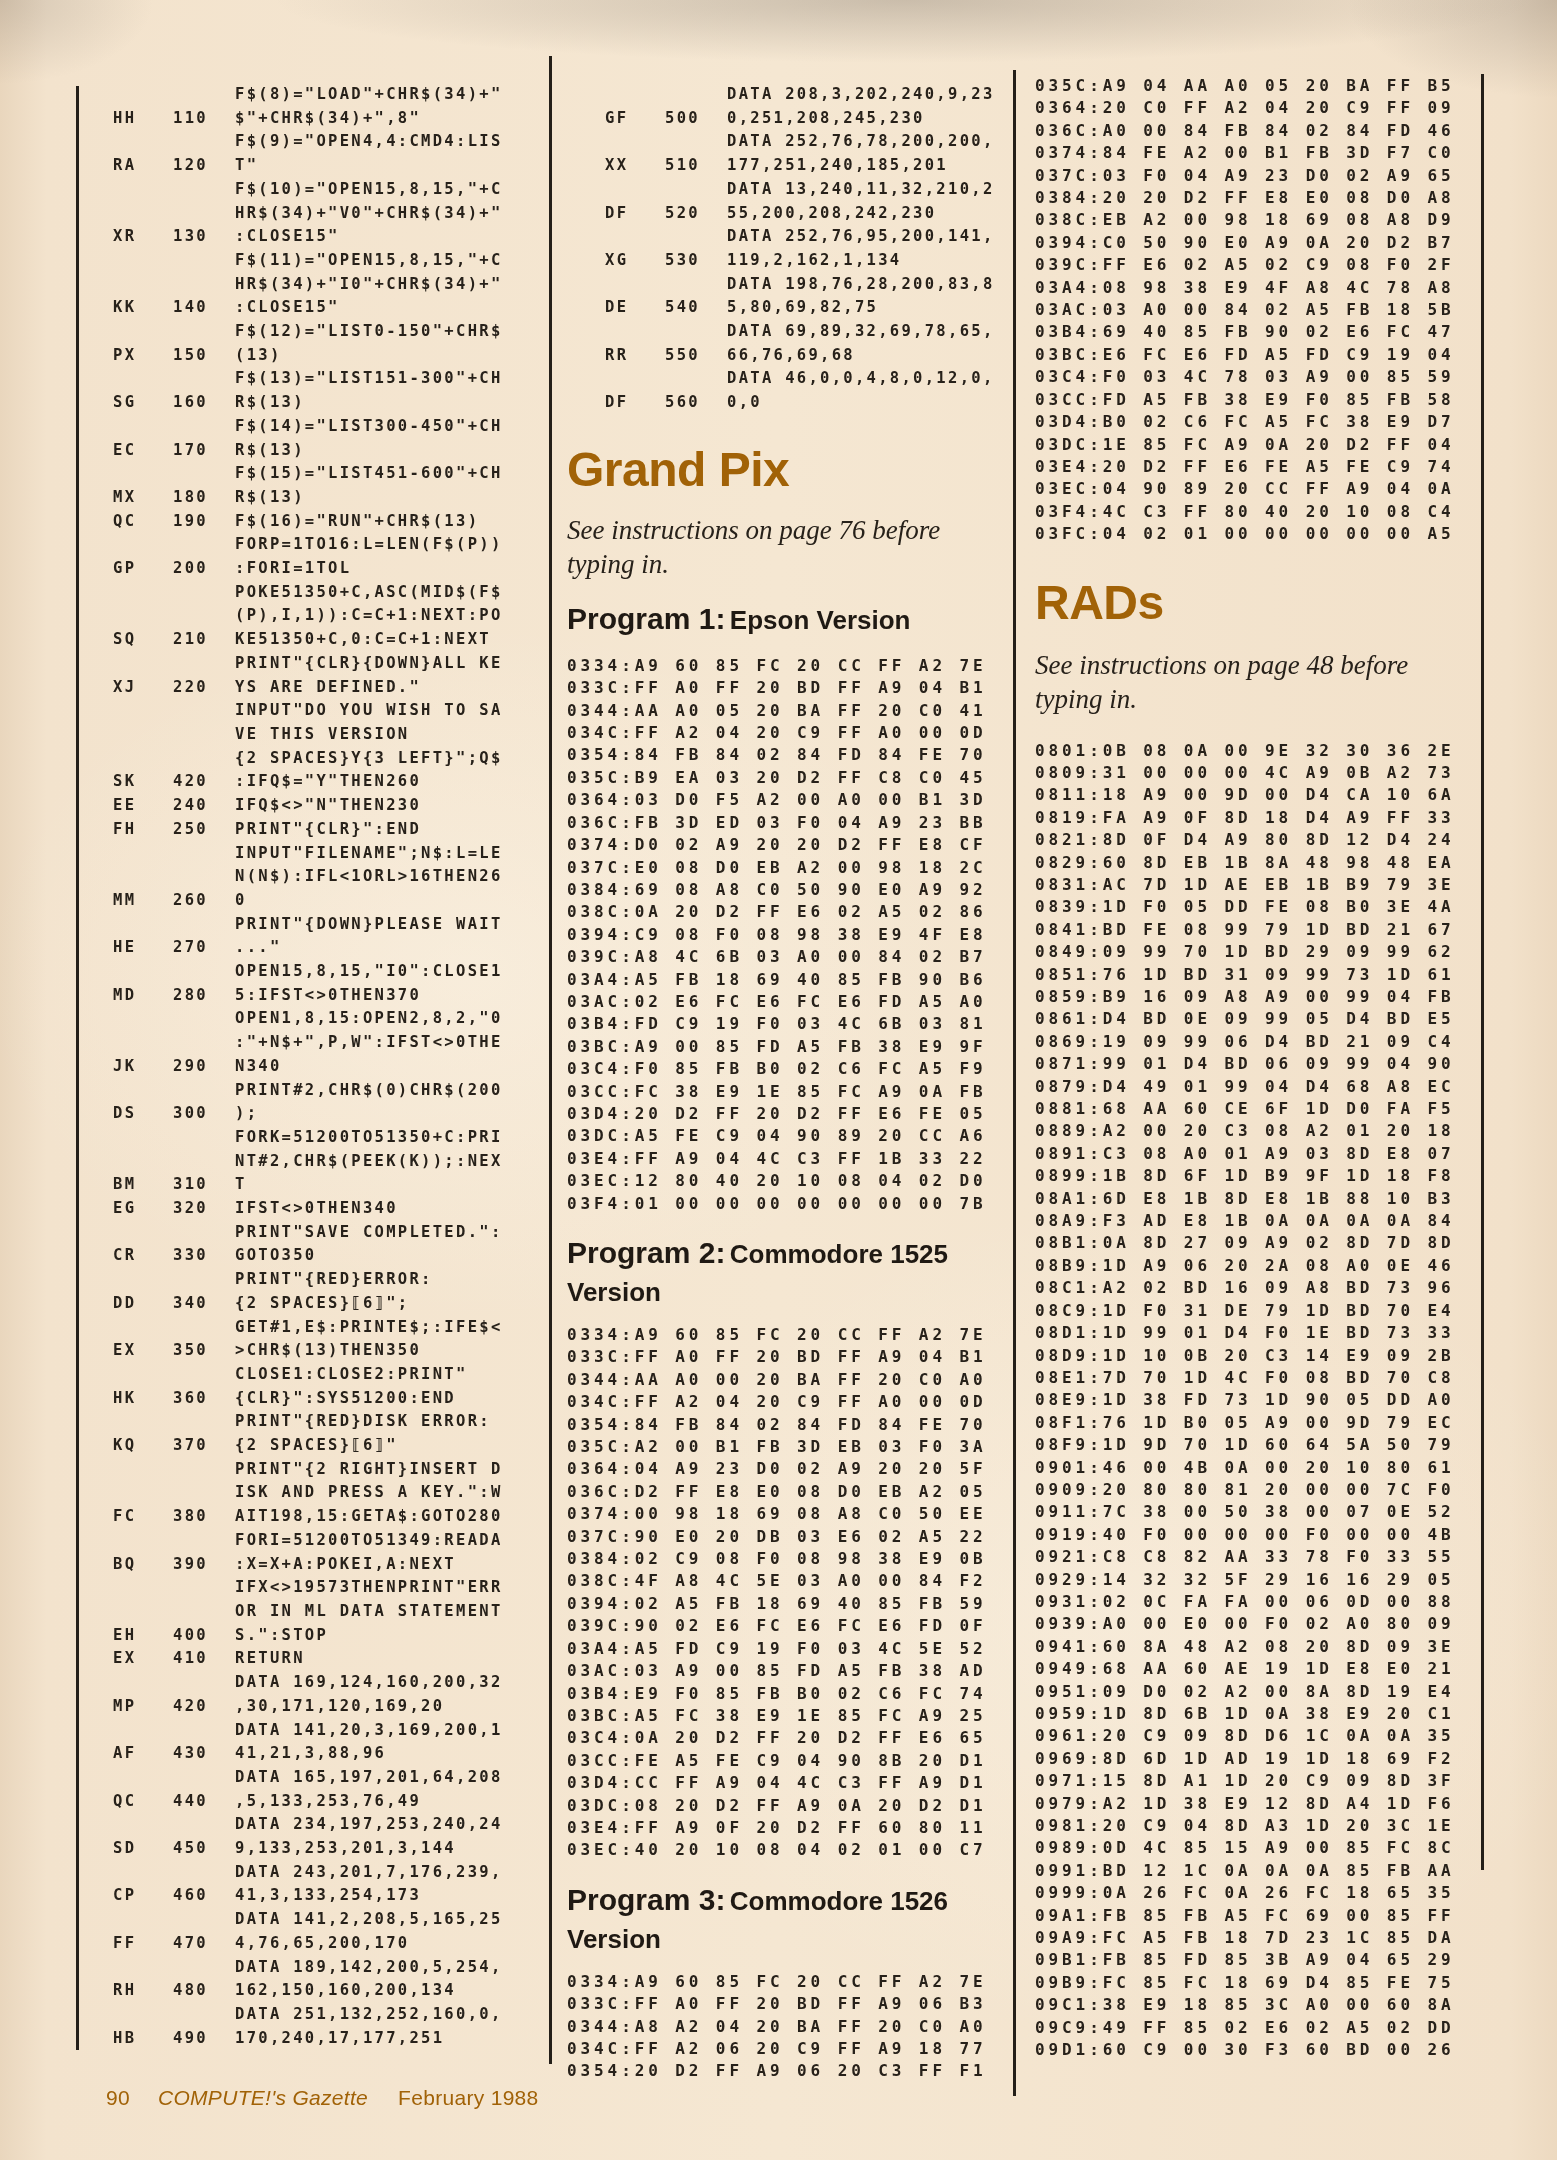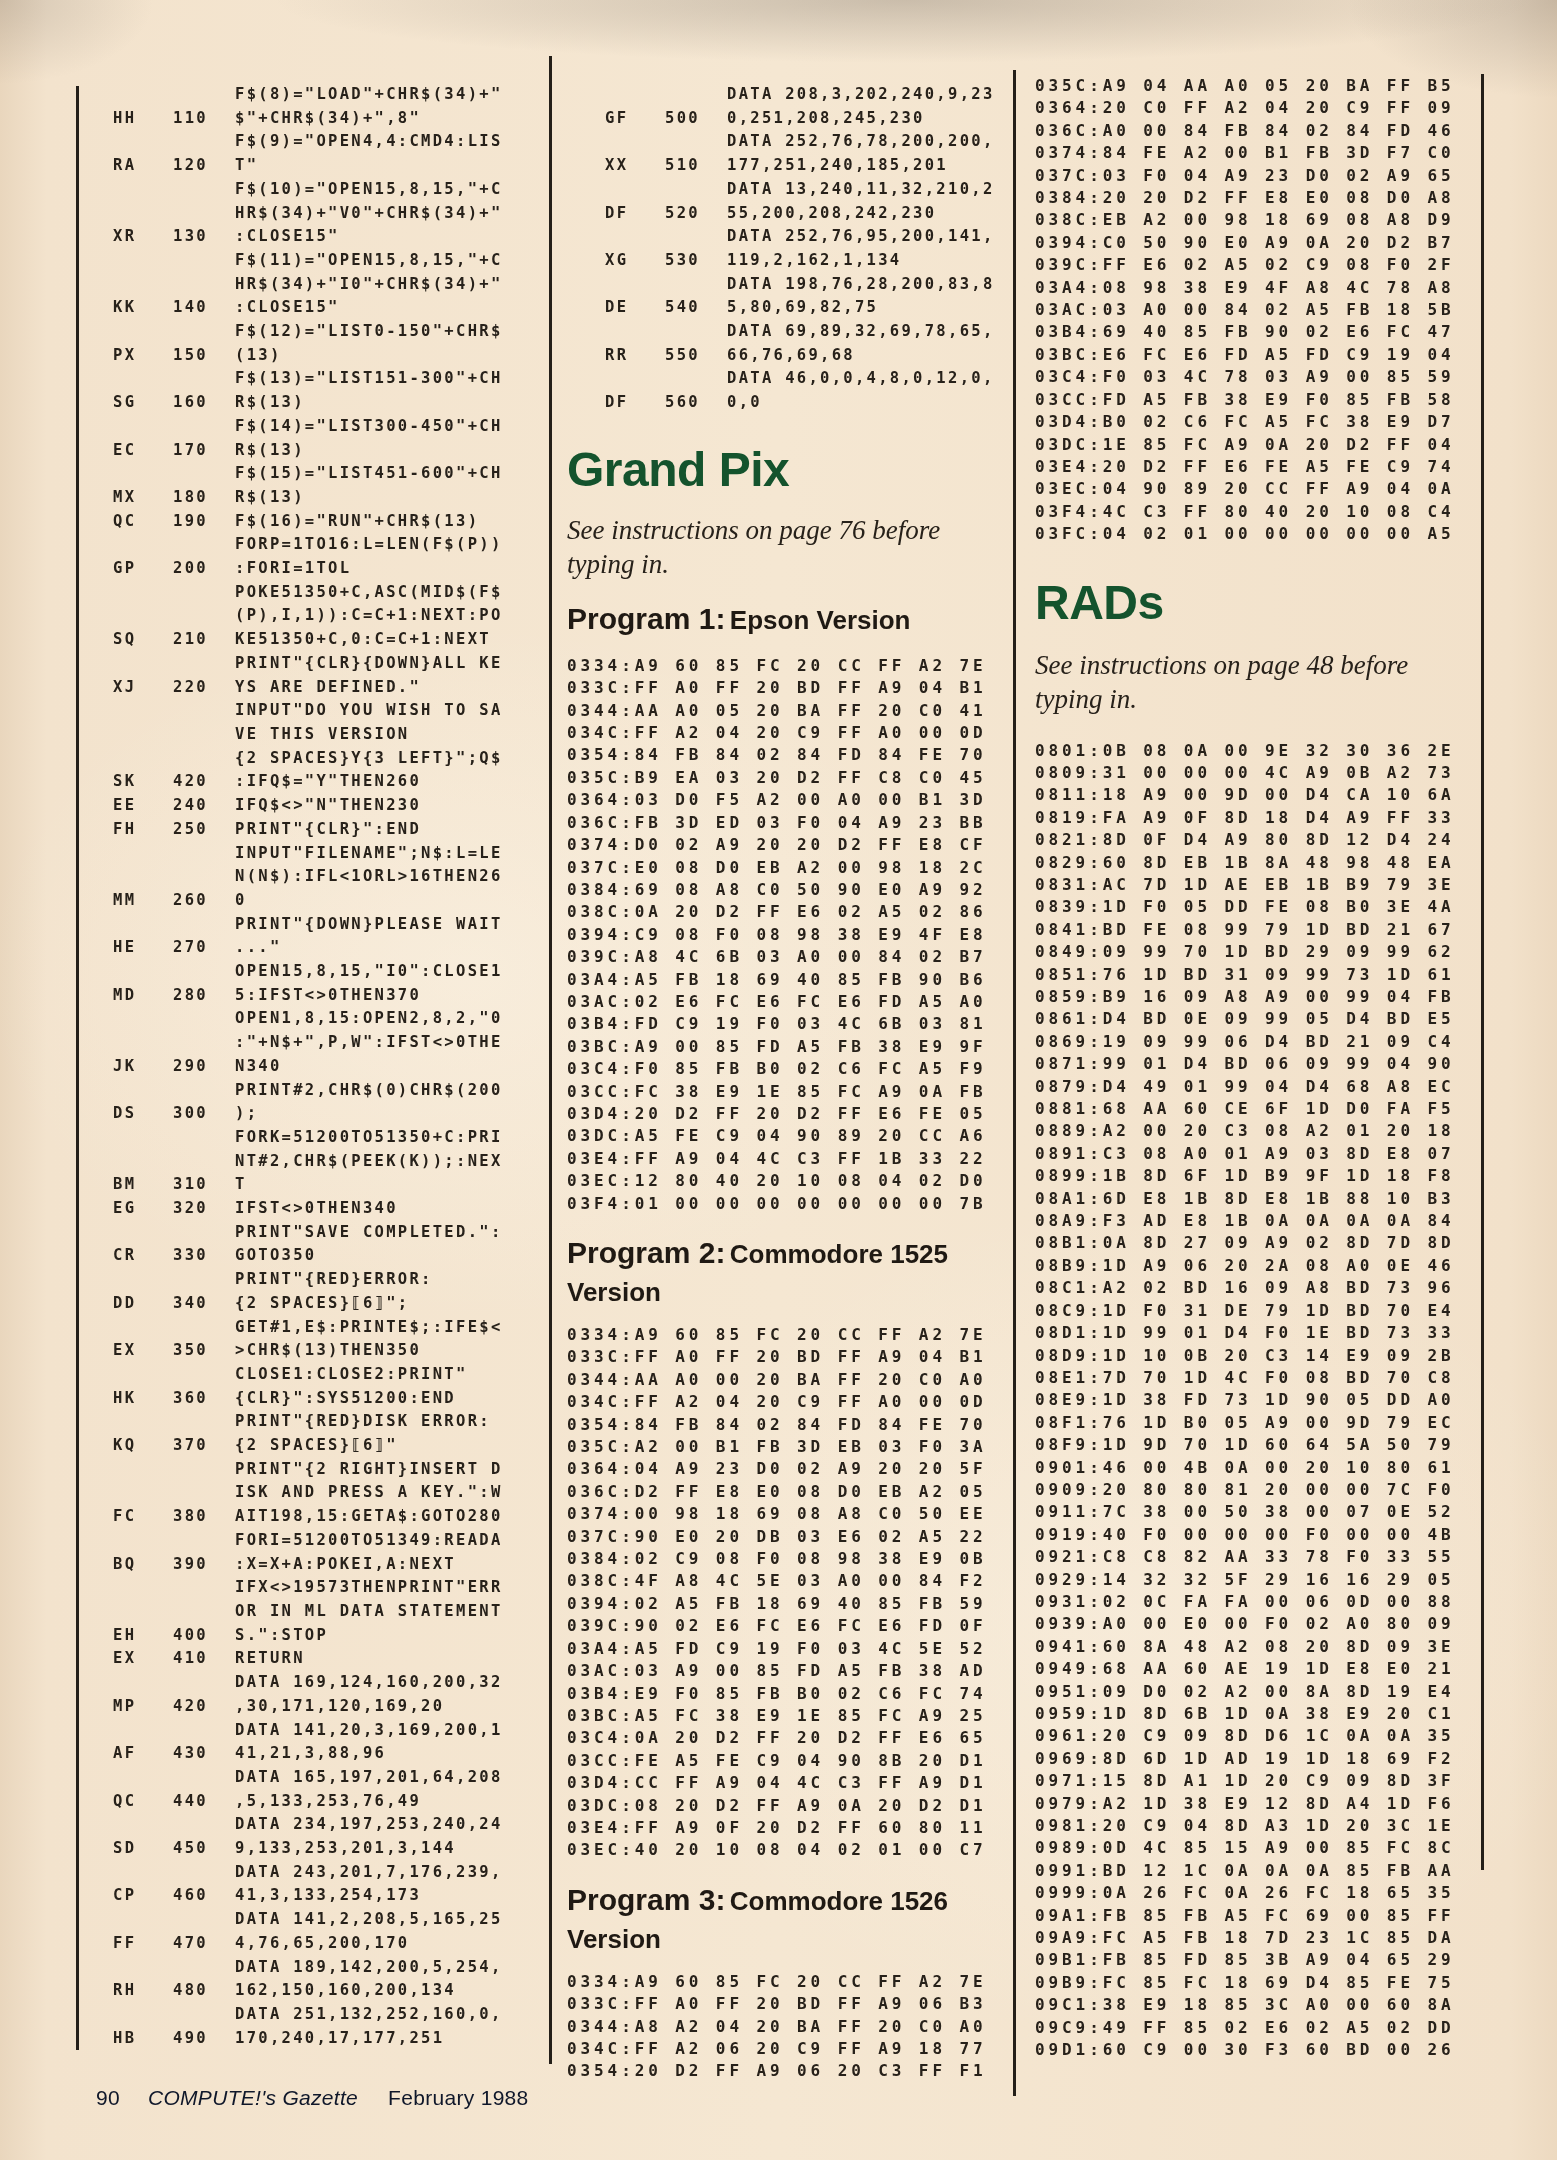--- a/index.html
+++ b/index.html
@@ -38,42 +38,42 @@
   .hexblock{font-size:16px;letter-spacing:3.9px;line-height:22.4px;}
   .hrow{white-space:pre;}
 
   .col{position:absolute;}
   #col1{left:113px;top:83px;width:432px;}
   #col2{left:567px;top:83px;width:446px;}
   #col3{left:1035px;top:75px;width:450px;}
   #col2 .basicblock{padding-left:38px;}
 
   .article-title{
-    font-size:48px;font-weight:bold;color:#14532d;margin:32px 0 0 0;
+    font-size:48px;font-weight:bold;color:#a16207;margin:32px 0 0 0;
     letter-spacing:-.5px;line-height:50px;
   }
   .note{
     font-family:"Liberation Serif",serif;font-style:italic;
     font-size:27px;line-height:34px;color:#27211a;
     margin:18px 0 0 0;white-space:pre-line;
   }
   .subhead{margin-top:20px;line-height:35px;color:#1f1913;}
   .plabel{font-size:30px;font-weight:bold;}
   .pname{font-size:26px;font-weight:bold;}
   .pname2{font-size:26px;font-weight:bold;display:block;}
   .hexblock.after-head{margin-top:14px;}
   #c2basic{margin-bottom:16px;}
   #gp-title{margin-top:30px;}
   #rads-title{}
   #rads-note{margin-top:20px;}
   #c3radshex{margin-top:24px;}
 
   .footer{
-    position:absolute;left:96px;top:2086px;
-    font-size:21px;color:#0f172a;letter-spacing:.3px;
+    position:absolute;left:106px;top:2086px;
+    font-size:21px;color:#a16207;letter-spacing:.3px;
   }
   .footer .pgnum{margin-right:28px;}
   .footer .mag{font-style:italic;margin-right:30px;}
 </style>
 </head>
 <body>
 
 <div class="paper"></div>
 
 <div class="rule" id="rule-left"></div>

